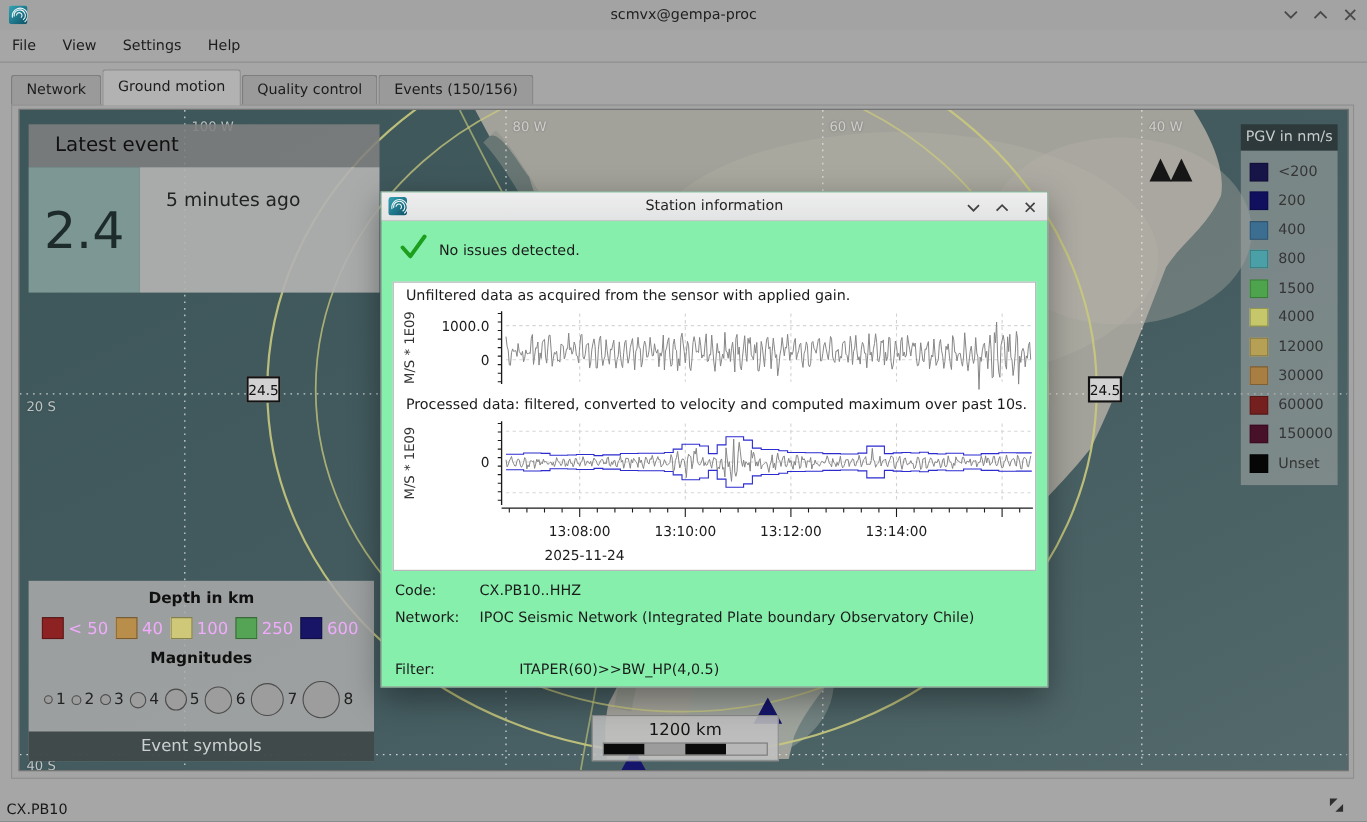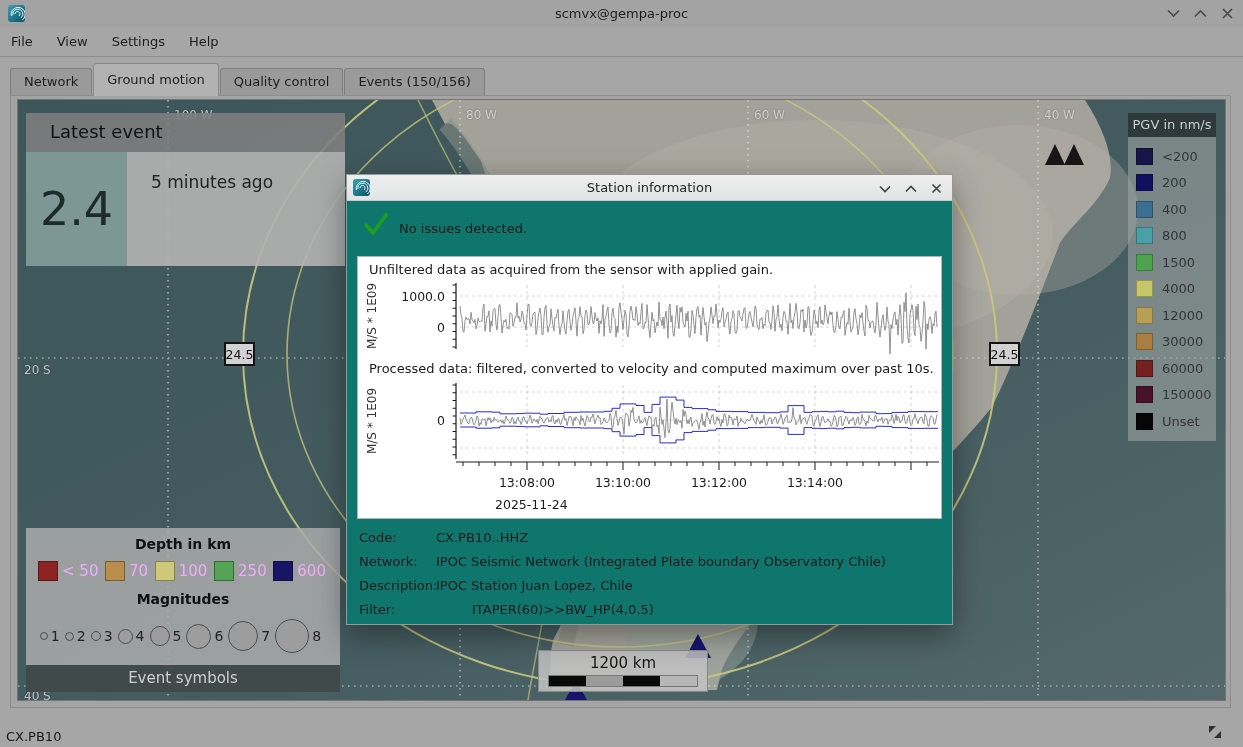--- a/index.html
+++ b/index.html
@@ -58,21 +58,21 @@
   .mag-item{display:flex;align-items:center;margin-right:5px;}
   .mag-circle{border-radius:50%;background:#9d9d9d;border:1.5px solid #4c4c4c;box-sizing:border-box;margin-right:3px;}
   .mag-label{font-size:14px;color:#222;}
   #dl-footer{background:rgba(42,52,53,.80);color:#ccd1d0;font-size:15px;text-align:center;padding:4px 0 5px 0;}
   
   #scalebox{left:520px;top:550px;width:170px;height:42px;background:rgba(192,192,192,.88);border:1px solid #8a8a8a;box-sizing:border-box;}
   #scale-label{text-align:center;font-size:15px;color:#161616;margin-top:3px;}
   #scale-bar{display:flex;height:10px;margin:4px 10px 0 10px;outline:1px solid #777;}
   #scale-bar div{flex:1;}
   
-  #dialog{left:346px;top:174px;width:607px;height:451px;background:#0f766e;border:1px solid #96989a;
+  #dialog{left:346px;top:174px;width:607px;height:451px;background:#86efac;border:1px solid #96989a;
           box-sizing:border-box;box-shadow:0 10px 28px rgba(0,0,0,.38);z-index:10;}
   #dlg-titlebar{left:0;top:0;width:100%;height:26px;background:linear-gradient(#eeeeee,#e2e3e4);border-bottom:1px solid #c6c8c9;box-sizing:border-box;}
   #dlg-title{left:0;right:0;top:5px;text-align:center;font-size:13px;color:#242424;}
   #dlg-controls{right:8px;top:6px;display:flex;gap:11px;}
   #dlg-status-text{left:52px;top:46px;font-size:13px;color:#1b1b1b;}
   #check-icon{left:15px;top:35px;}
   #plots-panel{left:10px;top:81px;width:583px;height:261px;background:#ffffff;border:1px solid #b2b4b5;}
   .plot-caption{position:absolute;left:11px;font-size:13px;color:#1b1b1b;background:#fff;z-index:2;}
   #caption1{top:5px;}
   #caption2{top:104px;}
@@ -251,21 +251,21 @@
 
   <div id="depth-legend" class="abs">
     <div id="dl-title">Depth in km</div>
     <div id="dl-swatches">
         <div class="dl-item">
           <div class="dl-swatch" style="background: rgb(140, 35, 34);"></div>
           <span class="dl-label">&lt; 50</span>
         </div>
         <div class="dl-item">
           <div class="dl-swatch" style="background: rgb(185, 142, 75);"></div>
-          <span class="dl-label">70</span>
+          <span class="dl-label">40</span>
         </div>
         <div class="dl-item">
           <div class="dl-swatch" style="background: rgb(207, 200, 120);"></div>
           <span class="dl-label">100</span>
         </div>
         <div class="dl-item">
           <div class="dl-swatch" style="background: rgb(85, 163, 85);"></div>
           <span class="dl-label">250</span>
         </div>
         <div class="dl-item">
@@ -446,24 +446,20 @@
   </div>
 
   <div class="dlg-row" style="top:355px;">
     <span class="lbl">Code:</span>
     <span>CX.PB10..HHZ</span>
   </div>
   <div class="dlg-row" style="top:379px;">
     <span class="lbl">Network:</span>
     <span>IPOC Seismic Network (Integrated Plate boundary Observatory Chile)</span>
   </div>
-  <div class="dlg-row" style="top:403px;">
-    <span class="lbl">Description:</span>
-    <span>IPOC Station Juan Lopez, Chile</span>
-  </div>
   <div class="dlg-row" style="top:427px;gap:36px;">
     <span class="lbl">Filter:</span>
     <span>ITAPER(60)&gt;&gt;BW_HP(4,0.5)</span>
   </div>
 </div>
 
 <div id="statusbar-text" class="abs">CX.PB10</div>
 <span id="resize-grip" class="abs">
   <svg width="20" height="20">
       <path d="M4,4 L11,4 L4,11 Z M16,16 L9,16 L16,9 Z" fill="#2f2f2f"></path>

